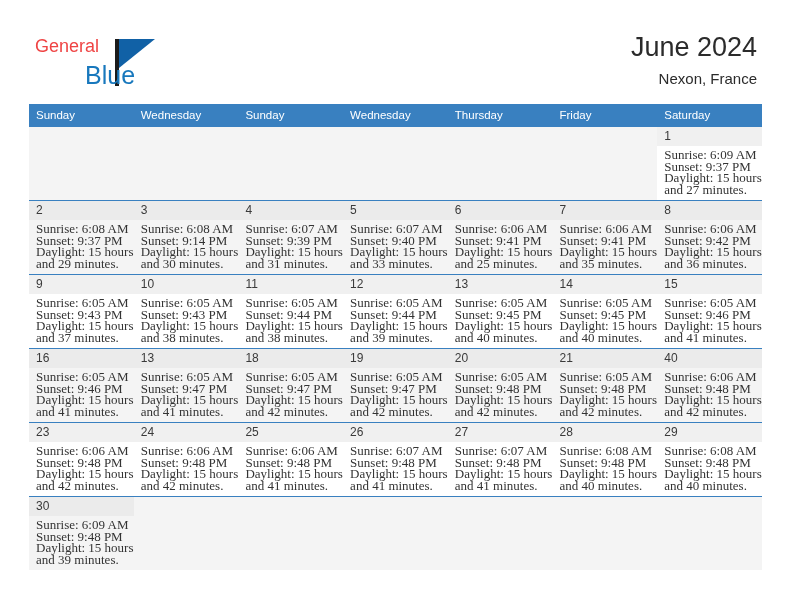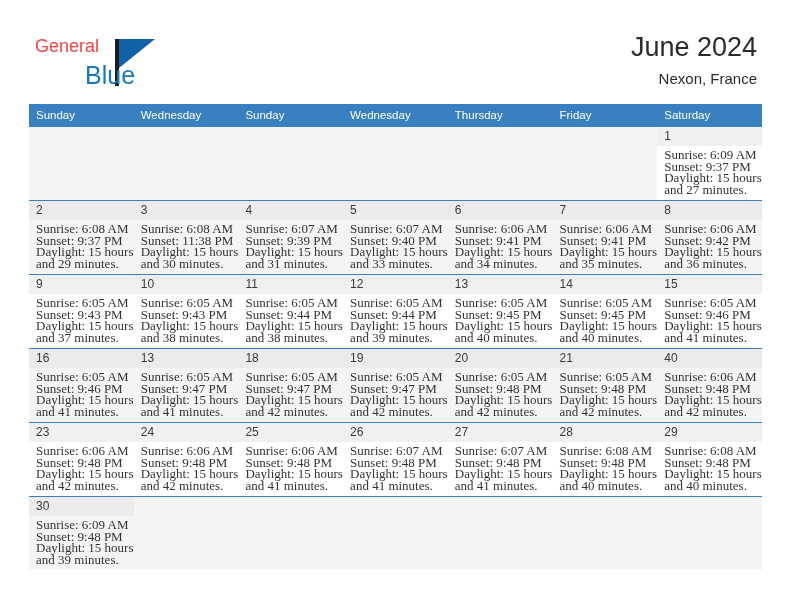--- a/index.html
+++ b/index.html
@@ -225,21 +225,21 @@
               <div>Sunrise: 6:08 AM</div>
               <div>Sunset: 9:37 PM</div>
               <div>Daylight: 15 hours</div>
               <div>and 29 minutes.</div>
             </div>
           </td>
           <td>
             <div class="daynum">3</div>
             <div class="daylines">
               <div>Sunrise: 6:08 AM</div>
-              <div>Sunset: 11:38 PM</div>
+              <div>Sunset: 9:14 PM</div>
               <div>Daylight: 15 hours</div>
               <div>and 30 minutes.</div>
             </div>
           </td>
           <td>
             <div class="daynum">4</div>
             <div class="daylines">
               <div>Sunrise: 6:07 AM</div>
               <div>Sunset: 9:39 PM</div>
               <div>Daylight: 15 hours</div>
@@ -254,21 +254,21 @@
               <div>Daylight: 15 hours</div>
               <div>and 33 minutes.</div>
             </div>
           </td>
           <td>
             <div class="daynum">6</div>
             <div class="daylines">
               <div>Sunrise: 6:06 AM</div>
               <div>Sunset: 9:41 PM</div>
               <div>Daylight: 15 hours</div>
-              <div>and 34 minutes.</div>
+              <div>and 25 minutes.</div>
             </div>
           </td>
           <td>
             <div class="daynum">7</div>
             <div class="daylines">
               <div>Sunrise: 6:06 AM</div>
               <div>Sunset: 9:41 PM</div>
               <div>Daylight: 15 hours</div>
               <div>and 35 minutes.</div>
             </div>

